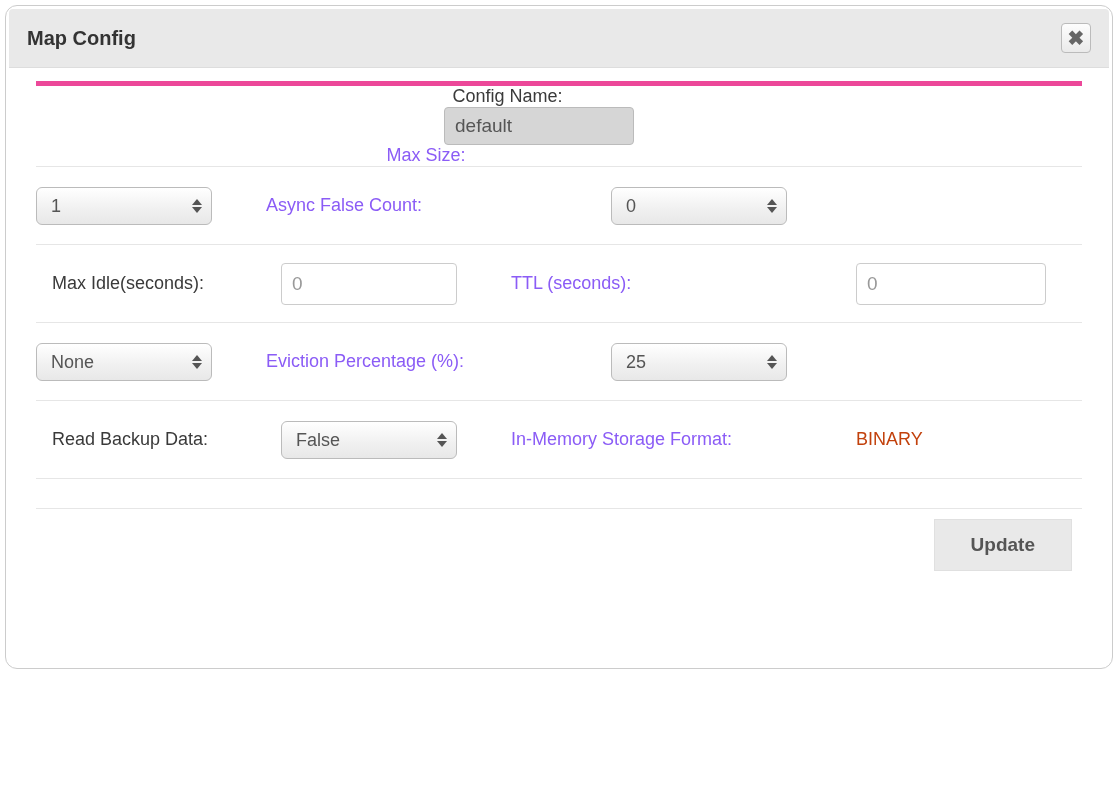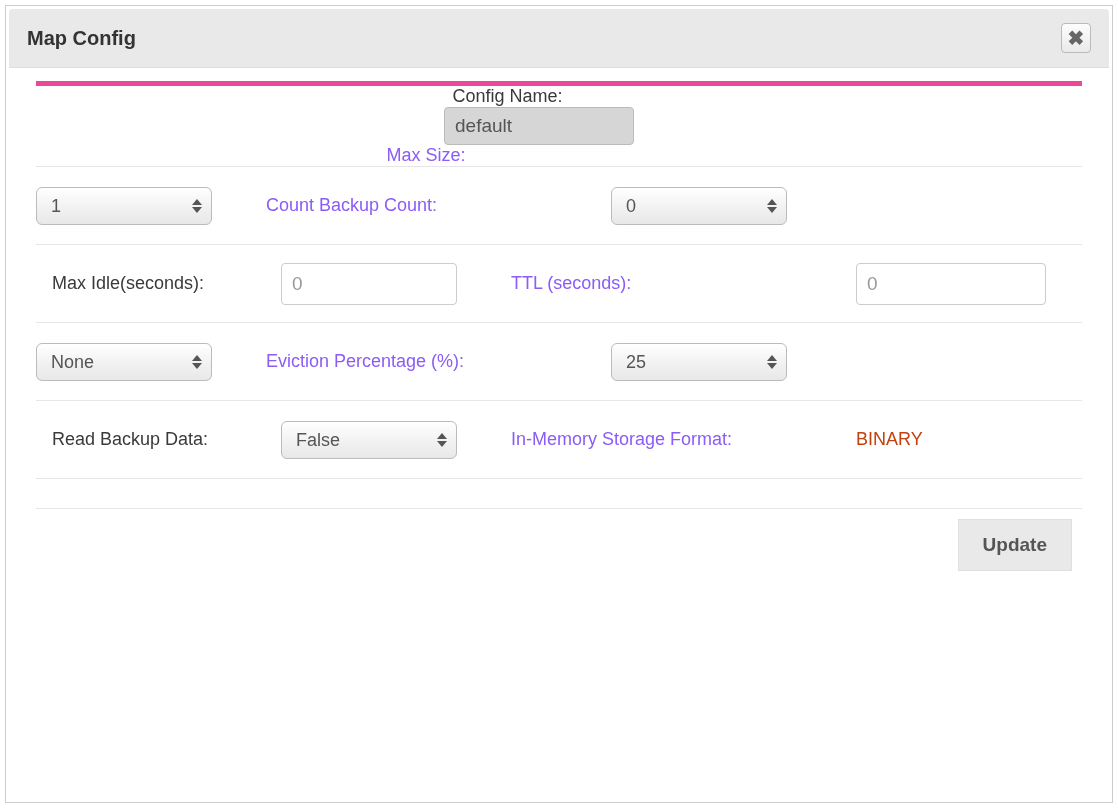--- a/index.html
+++ b/index.html
@@ -9,23 +9,23 @@
     }
     body {
       font-family: "Helvetica Neue", Helvetica, Arial, sans-serif;
       font-size: 17px;
       color: #333;
       background: #fff;
       padding: 5px;
     }
     .dialog {
       width: 1108px;
-      height: 798px;
+      height: 664px;
       border: 1px solid #ccc;
-      border-radius: 0;
+      border-radius: 12px;
       overflow: hidden;
       background: #fff;
     }
     .dialog-header {
       background: #e9e9e9;
       border-bottom: 1px solid #ddd;
       padding: 14px 18px;
       display: flex;
       justify-content: space-between;
       align-items: center;
@@ -153,21 +153,21 @@
     }
     .button-row{
       display:flex;
       justify-content:flex-end;
       padding-right:10px;
       margin-top:10px;
     }
     .update-btn{
       background:#e9e9e9;
       border:1px solid #e0e0e0;
-      padding:14px 24px;
+      padding:14px 36px;
       font-size:19px;
       font-weight:bold;
       color:#555;
       cursor:pointer;
     }
   </style>
 </head>
 <body>
 
 <div class="dialog">
@@ -194,21 +194,21 @@
           <div class="select-wrap">
             <select>
               <option>1</option>
             </select>
             <div class="select-arrows">
               <div class="tri-up"></div>
                 <div class="tri-down"></div>
             </div>
           </div>
         </div>
-        <div class="cell label-cell-right">Count Backup Count:</div>
+        <div class="cell label-cell-right">Async False Count:</div>
         <div class="cell control-cell-right">
           <div class="select-wrap">
             <select>
               <option>0</option>
             </select>
             <div class="select-arrows">
               <div class="tri-up"></div>
                 <div class="tri-down"></div>
             </div>
           </div>

